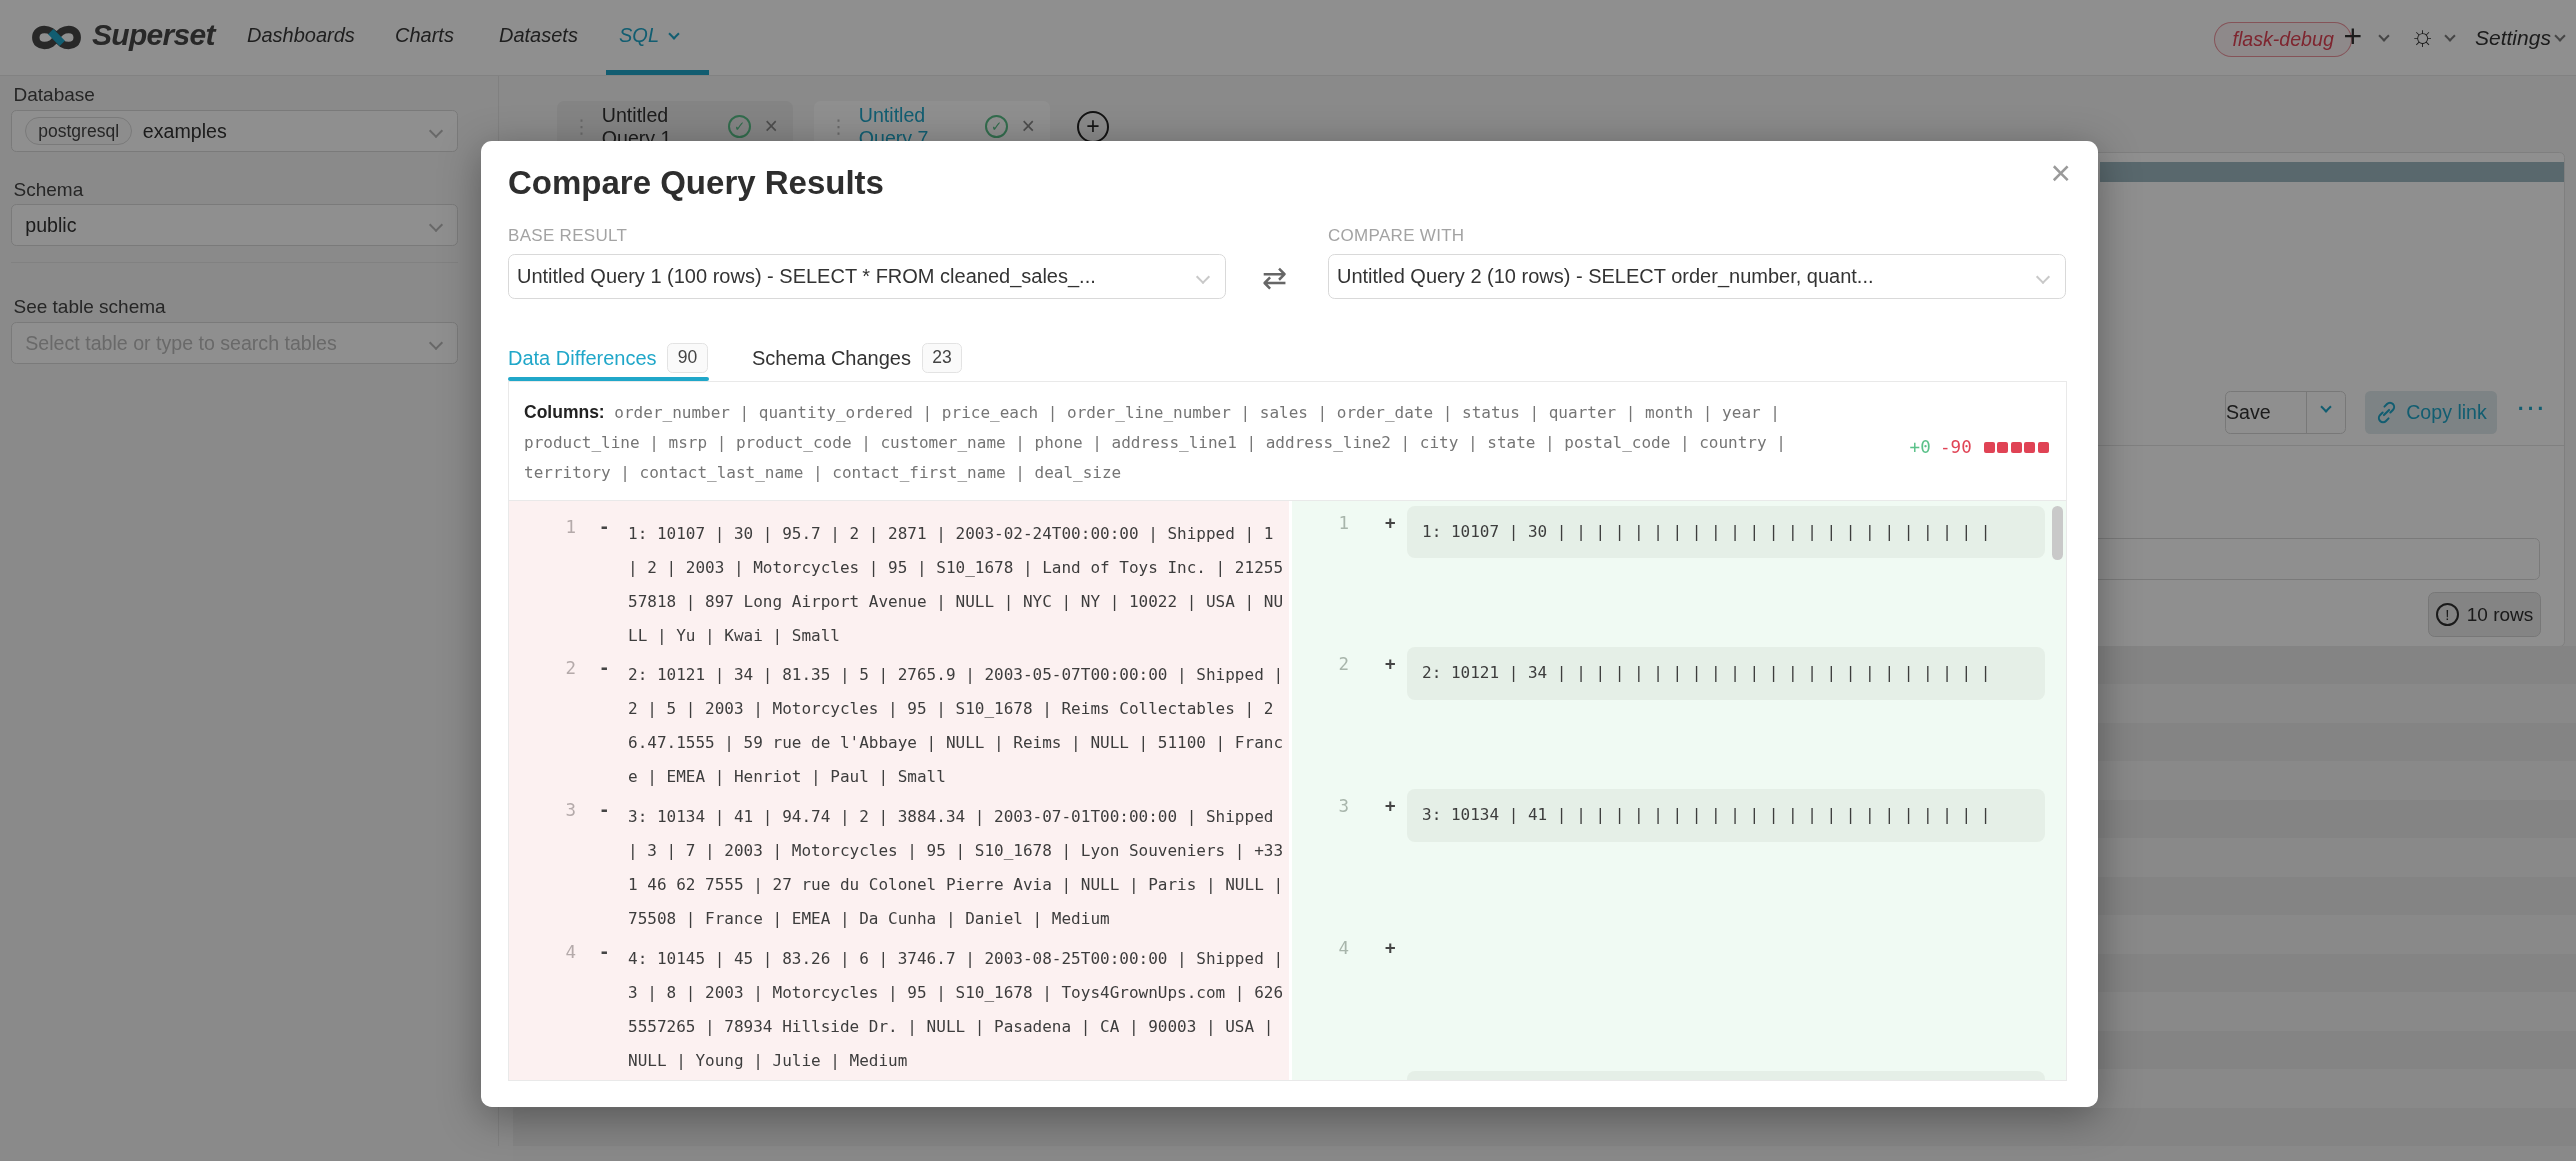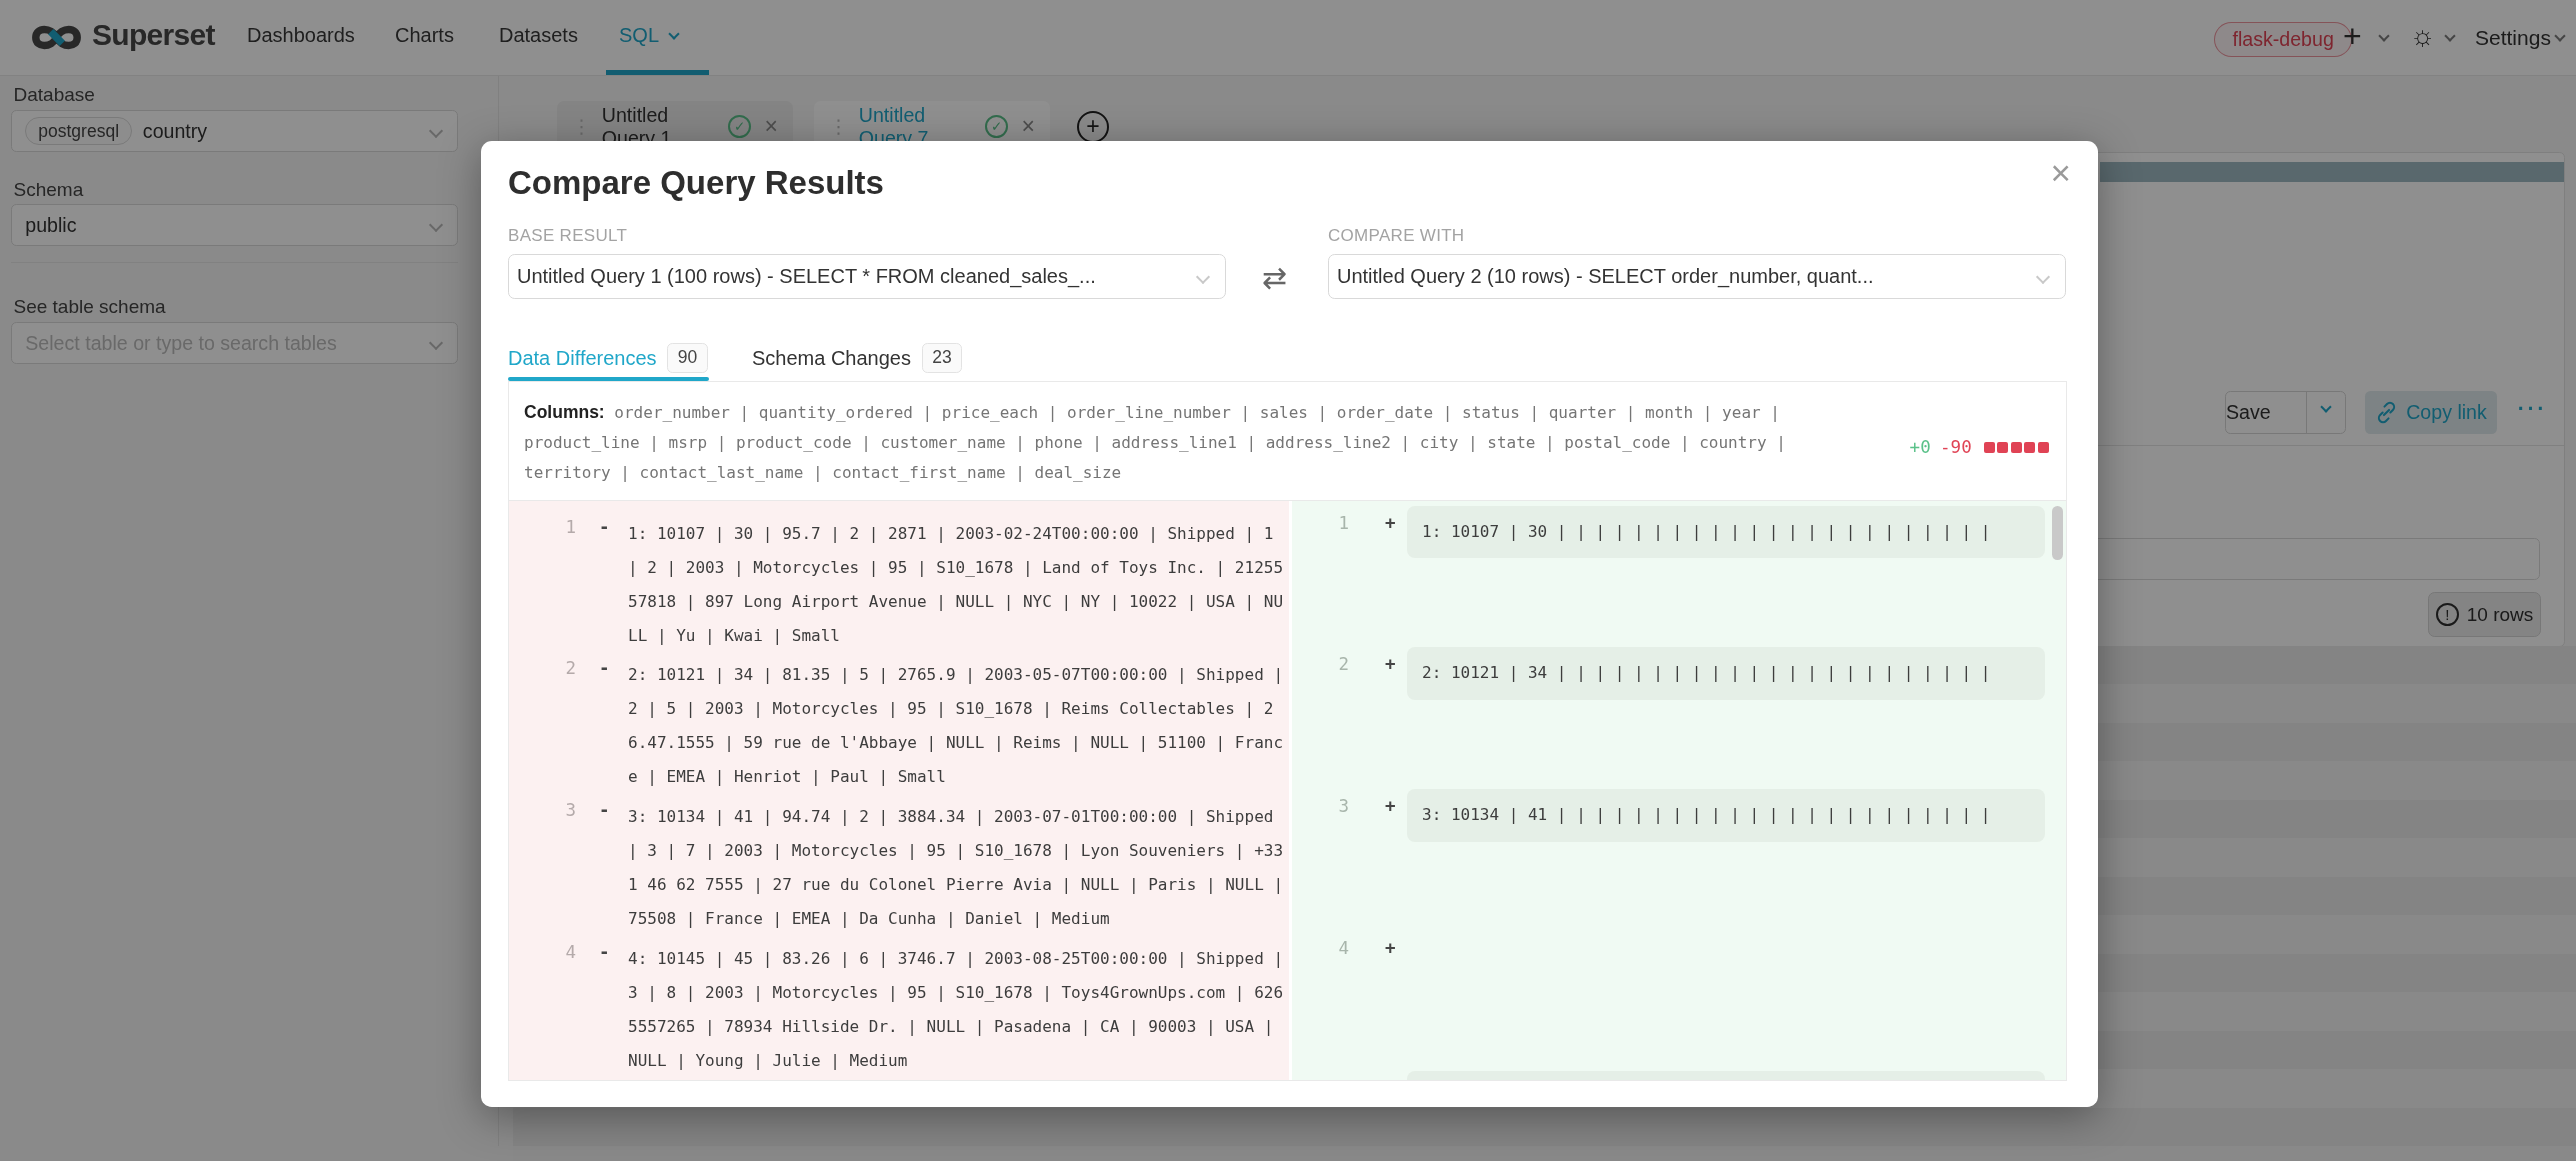--- a/index.html
+++ b/index.html
@@ -1,21 +1,21 @@
 <!DOCTYPE html>
 <html style="--accent: #20a7c9; --success: #5ac189; --danger: #e04355; --diff-removed-bg: #fcf1f1; --diff-added-bg: #f0faf3; --diff-added-block: #e5efe7;font-size:10.8px"><head>
 <meta charset="utf-8">
 <style>
   * { box-sizing: border-box; margin: 0; padding: 0; }
   html,body { width: 2576px; height: 1162px; }
   body { font-family: "Liberation Sans", sans-serif; background:#f7f7f7; }
   #stage { position:relative; width:2576px; height:1162px; overflow:hidden; background:#f7f7f7; }
 
   
-  .navbar { position:absolute; left:0; top:0; width:2576px; height:76px; background:#fff; border-bottom:1.3px solid #e8e8e8; z-index:10; }
+  .navbar { position:absolute; left:0; top:0; width:2576px; height:76px; background:#fff; border-bottom:1.3px solid #e8e8e8; z-index:10;font-style:italic; }
   .logo { position:absolute; left:30px; top:20px; width:53px; height:35px; }
   .brand { position:absolute; left:92px; top:17.5px; font-size:30px; font-weight:700; color:#484848; letter-spacing:-0.7px; }
   .navlink { position:absolute; top:24px; font-size:20px; color:#383838; cursor:pointer; }
   .navlink.active { color:var(--accent); }
   .nav-underline { position:absolute; left:606px; bottom:0; width:103px; height:4.7px; background:var(--accent); }
   .chev { display:inline-block; width:10px; height:10px; border-right:2px solid #7c7c7c; border-bottom:2px solid #7c7c7c; transform:rotate(45deg); vertical-align:4px; }
   .chev.teal { border-color:var(--accent); }
   .chev.small { width:8px; height:8px; }
   .env-badge { position:absolute; left:2214px; top:21.6px; height:35px; padding:0 17.5px; border:1.3px solid rgba(224,67,85,.55); border-radius:17.5px; color:var(--danger); background:rgba(224,67,85,.05); font-size:19.6px; line-height:32px; }
   .nb-plus { position:absolute; left:2343px; top:17.5px; font-size:32px; color:#333; font-weight:300; }
@@ -117,21 +117,21 @@
     <div class="nb-sun">☼</div>
     <span class="chev small nb-chev2"></span>
     <div class="nb-settings">Settings</div>
     <span class="chev small nb-chev3"></span>
   </div>
 
   <div class="sidebar">
     <div class="sb-label" style="top:24px">Database</div>
     <div class="sb-select" style="top:50px">
       <span class="db-tag">postgresql</span>
-      <span class="val">country</span>
+      <span class="val">examples</span>
       <span class="chev"></span>
     </div>
     <div class="sb-label" style="top:119px">Schema</div>
     <div class="sb-select" style="top:144px">
       <span class="val">public</span>
       <span class="chev"></span>
     </div>
     <div class="sb-divider"></div>
     <div class="sb-label" style="top:236px">See table schema</div>
     <div class="sb-select" style="top:262px">

